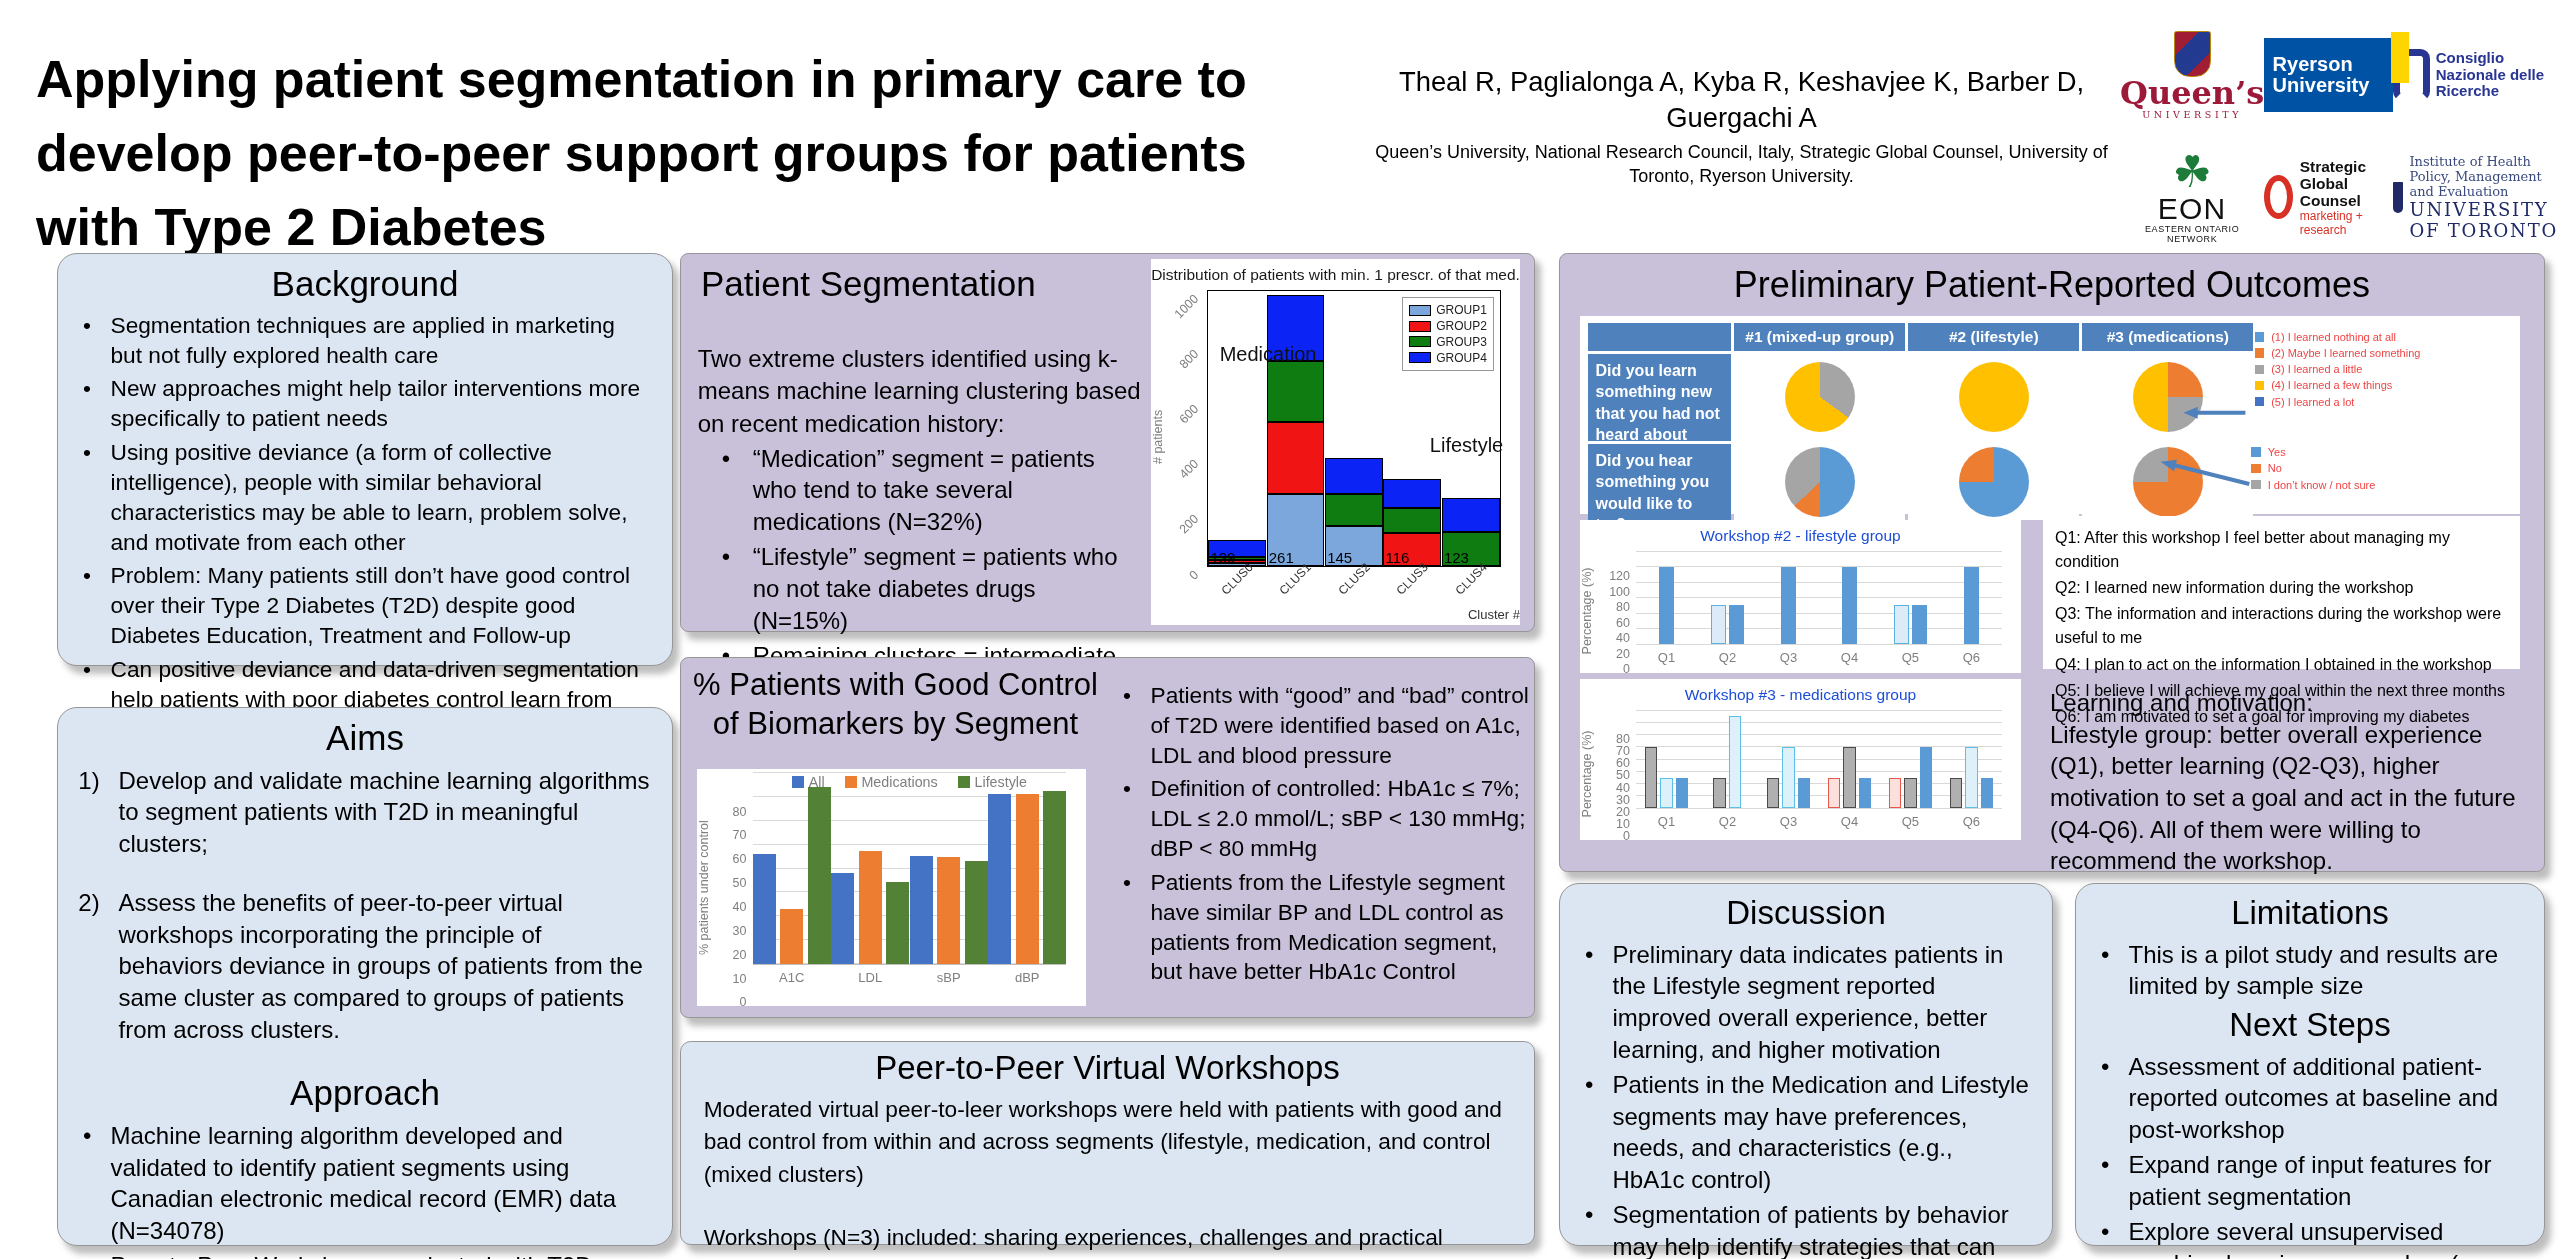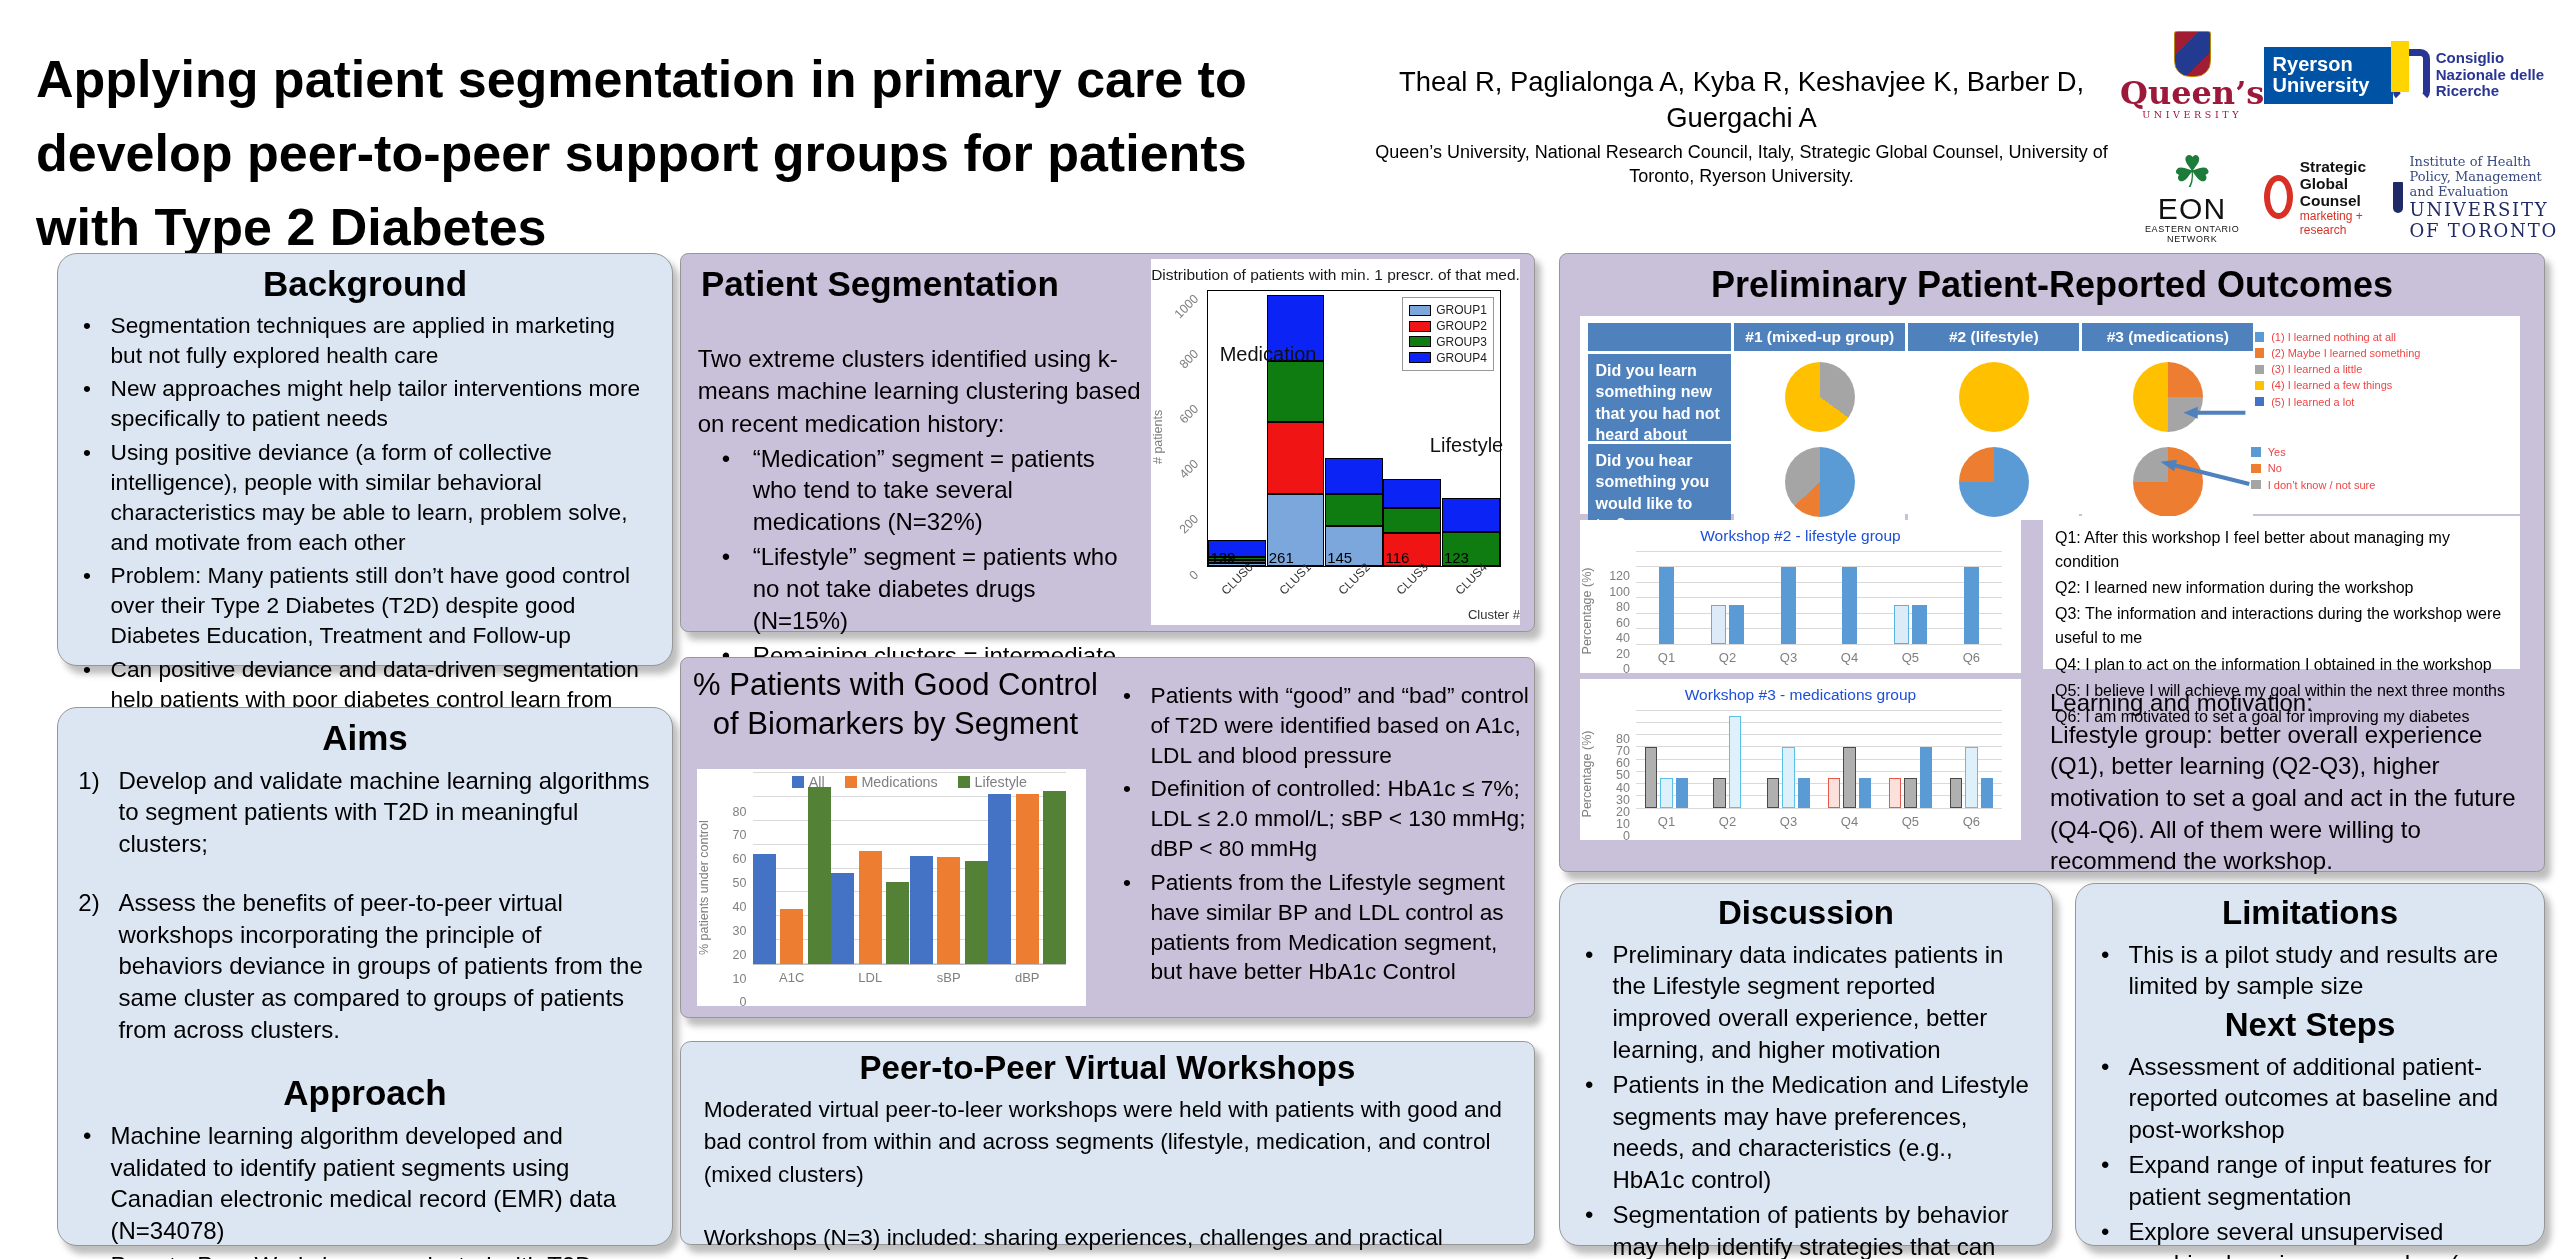--- a/index.html
+++ b/index.html
@@ -1,34 +1,34 @@
 <!DOCTYPE html>
 <html style="font-size:9.5px"><head>
 <meta charset="utf-8">
 <style>
   html,body{margin:0;padding:0;}
   body{width:2576px;height:1259px;background:#ffffff;font-family:"Liberation Sans",sans-serif;position:relative;overflow:hidden;color:#000;}
   
   .box-blue{position:absolute;background:#dce6f2;border:1.8px solid #969696;border-radius:20px;box-shadow:6px 7.2px 6px rgba(110,110,110,.45);}
   .box-purple{position:absolute;background:#c9c0da;border:1.8px solid #969696;border-radius:8.3px;box-shadow:6px 7.2px 6px rgba(110,110,110,.45);}
-  .sec-title{font-size:35px;font-weight:700;text-align:center;margin:9.5px 6px 6px;}
+  .sec-title{font-size:35px;font-weight:400;text-align:center;margin:9.5px 6px 6px;}
   .sec-title.left{text-align:left;margin-left:20px;}
   
   #poster-title{position:absolute;left:36px;top:43px;width:1318px;font-size:52px;font-weight:700;text-align:left;line-height:1.42;margin:0;}
   #authors{position:absolute;left:1366px;top:64px;width:751px;text-align:center;}
   #author-names{font-size:27.4px;line-height:1.3;}
   #affiliations{font-size:18px;line-height:1.35;margin-top:4.8px;}
   
   #logos{position:absolute;left:2120px;top:16.7px;width:441px;height:239px;display:grid;grid-template-columns:1fr 1.25fr 1.2fr;grid-template-rows:1fr 1fr;align-items:center;justify-items:center;row-gap:4.8px;}
   .logo{text-align:center;}
   .q-crest{width:35px;height:44px;margin:0 auto;border:1.8px solid #b8860b;border-radius:2.4px 2.4px 15.5px 15.5px;background:
     linear-gradient(135deg,#a11d33 0 30%,#223a8f 30% 70%,#a11d33 70% 100%);}
   .q-name{font-family:"DejaVu Serif",serif;color:#9d1939;font-size:32px;font-weight:700;line-height:1;}
   .q-sub{font-family:"DejaVu Serif",serif;color:#9d1939;font-size:9.5px;letter-spacing:3.6px;}
-  .ry-box{position:relative;background:#0052a5;width:129px;height:57px;display:flex;flex-direction:column;justify-content:center;padding-left:8.3px;box-sizing:border-box;}
+  .ry-box{position:relative;background:#0052a5;width:129px;height:74px;display:flex;flex-direction:column;justify-content:center;padding-left:8.3px;box-sizing:border-box;}
   .ry-box span{color:#fff;font-weight:700;font-size:20px;line-height:1.05;text-align:left;}
   .ry-bar{position:absolute;right:-15.5px;top:-6px;width:18px;height:51px;background:#ffd500;}
   .cnr-row{display:flex;align-items:center;gap:6px;}
   .cnr-mark{width:44px;height:38px;border:7.2px solid #283593;border-radius:9.5px;border-bottom-color:transparent;border-right-color:#283593;}
   .cnr-text{color:#283593;font-weight:700;font-size:15px;text-align:left;line-height:1.1;}
   .eon-mark{font-size:44px;color:#1e7c3a;line-height:1;}
   .eon-abbr{font-size:30px;letter-spacing:1.2px;color:#111;line-height:1;}
   .eon-sub{font-size:9px;color:#111;letter-spacing:0.6px;}
   .sgc-row{display:flex;align-items:center;gap:7.2px;}
   .sgc-ring{width:32px;height:32px;border:6.6px solid #d93025;border-radius:50%;}

